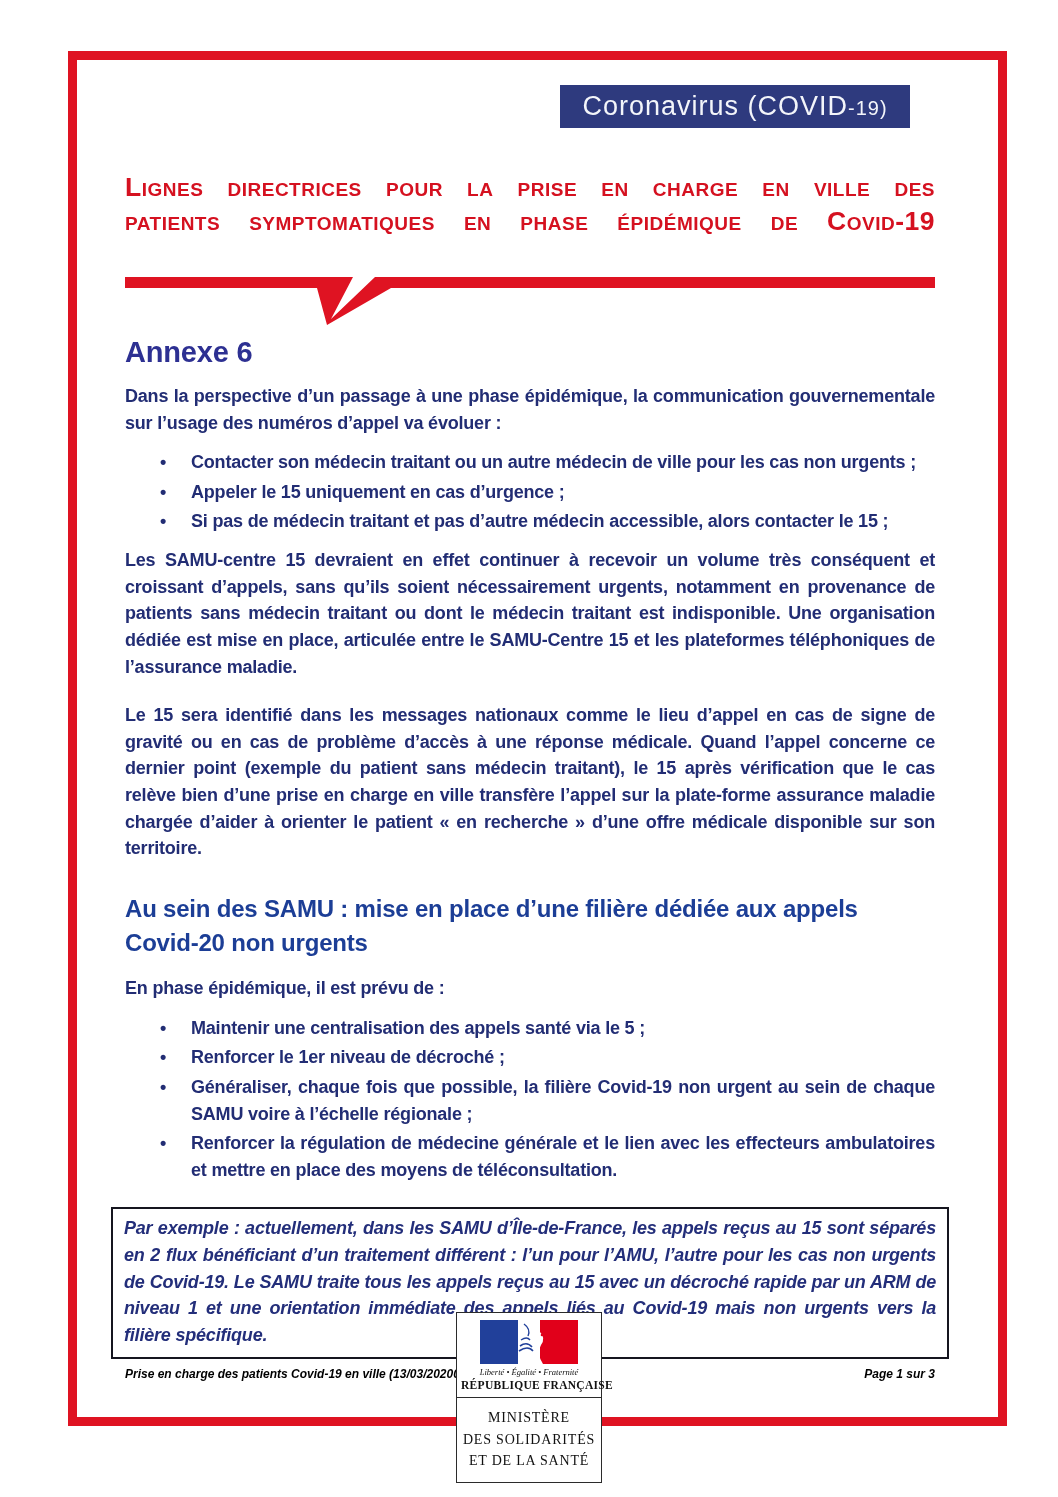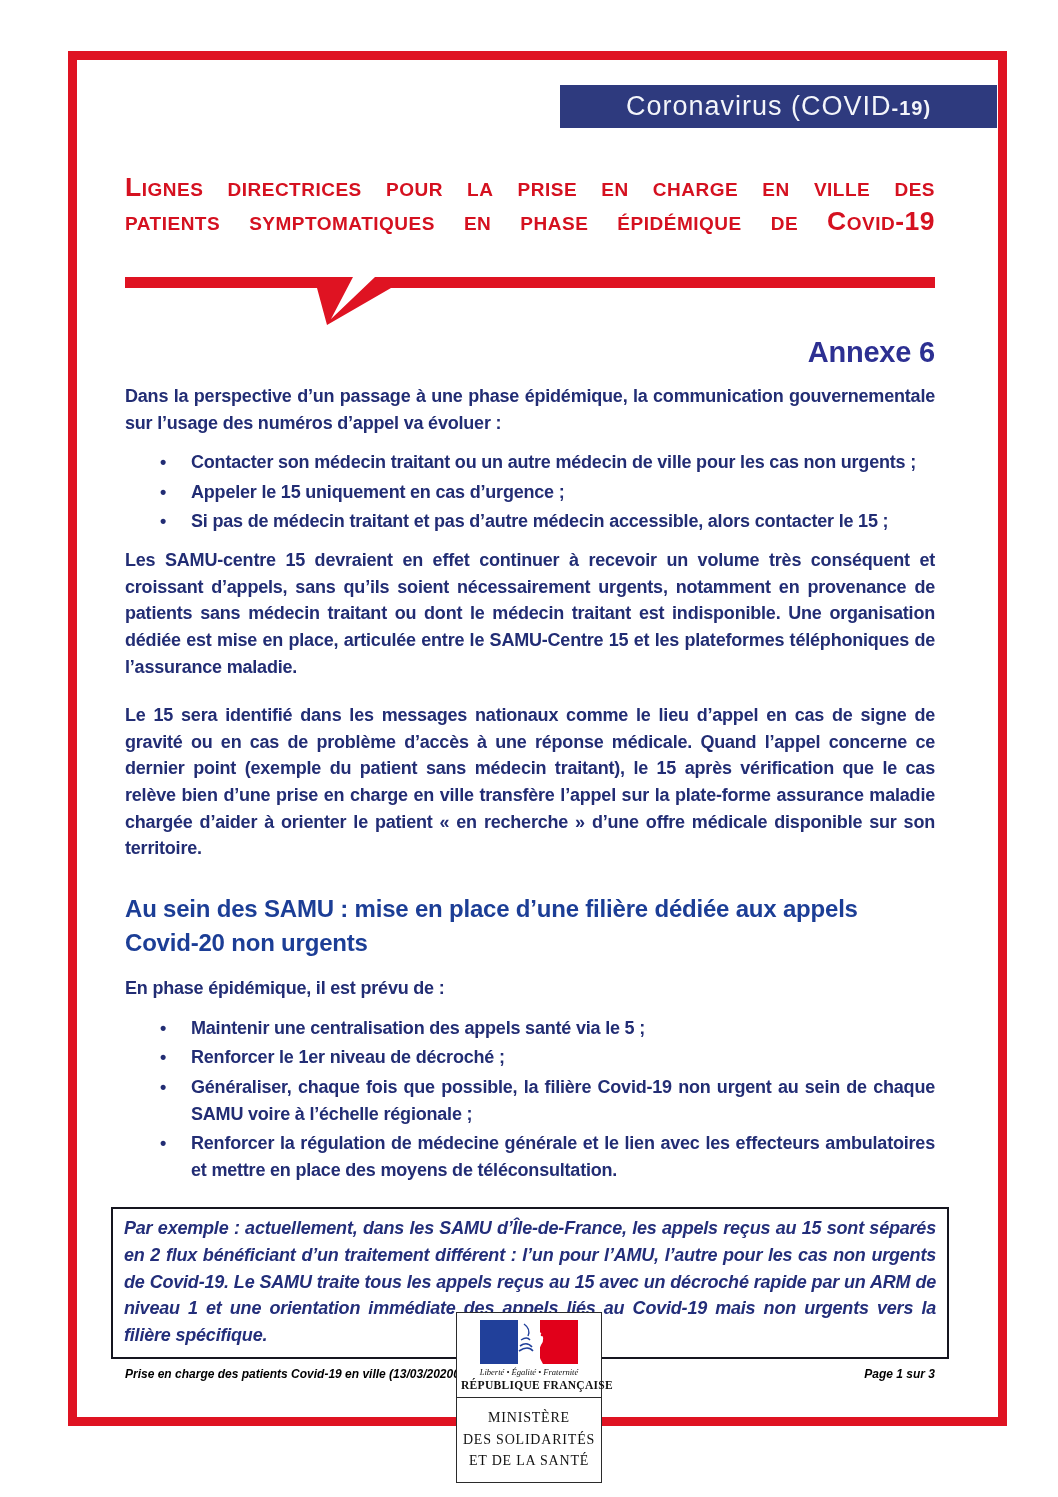--- a/index.html
+++ b/index.html
@@ -7,41 +7,41 @@
     position:relative; width:1058px; height:1497px; background:#ffffff;
     font-family:"Liberation Sans", sans-serif; overflow:hidden;
   }
   
   .frame {
     position:absolute; left:68px; top:51px; width:939px; height:1375px;
     border:9px solid #df1322; box-sizing:border-box; background:transparent;
   }
   
   .badge {
-    position:absolute; left:560px; top:85px; width:437px; height:43px;
+    position:absolute; left:560px; top:85px; width:350px; height:43px;
     background:#2e3a7e; color:#f3f5fa; display:flex; align-items:center;
     justify-content:center; font-size:27px; letter-spacing:1px; white-space:nowrap;
   }
-  .badge .small { font-size:20px; padding-top:3px;font-weight:bold; }
+  .badge .small { font-size:20px; padding-top:3px; }
   
   .doc-title {
     position:absolute; left:125px; top:170px; width:810px;
     color:#d51120; font-weight:bold; font-variant:small-caps;
     font-size:26.5px; line-height:1.3; letter-spacing:0.5px;
   }
   .doc-title .line { text-align:justify; text-align-last:justify; }
   
   .checkbar { position:absolute; left:125px; top:275px; width:810px; height:52px; }
   
   .content {
     position:absolute; left:125px; top:331px; width:810px;
     color:#222d74; font-size:18px; font-weight:bold; line-height:1.48;
     letter-spacing:-0.2px;
   }
-  .annexe-h { text-align:right; color:#2d3092; font-size:29px; margin:0 0 9px; }
+  .annexe-h { text-align:left; color:#2d3092; font-size:29px; margin:0 0 9px; }
   .annexe-sub { text-align:center; color:#a81f2b; font-size:22px; line-height:1.4; margin:0 0 38px; }
   p.body { text-align:justify; margin:0 0 13px; }
   p.body.gap-after { margin-bottom:22px; }
   ul.blist { list-style:none; margin:2px 0 12px; padding:0; }
   ul.blist li { display:flex; padding-left:35px; margin:0 0 3px; }
   ul.blist .dot { flex:none; width:31px; }
   ul.blist .btxt { flex:1; text-align:justify; }
   .section-h {
     color:#1c3e96; font-size:24px; line-height:1.42; letter-spacing:-0.2px;
     margin:30px 0 15px; text-align:left;

